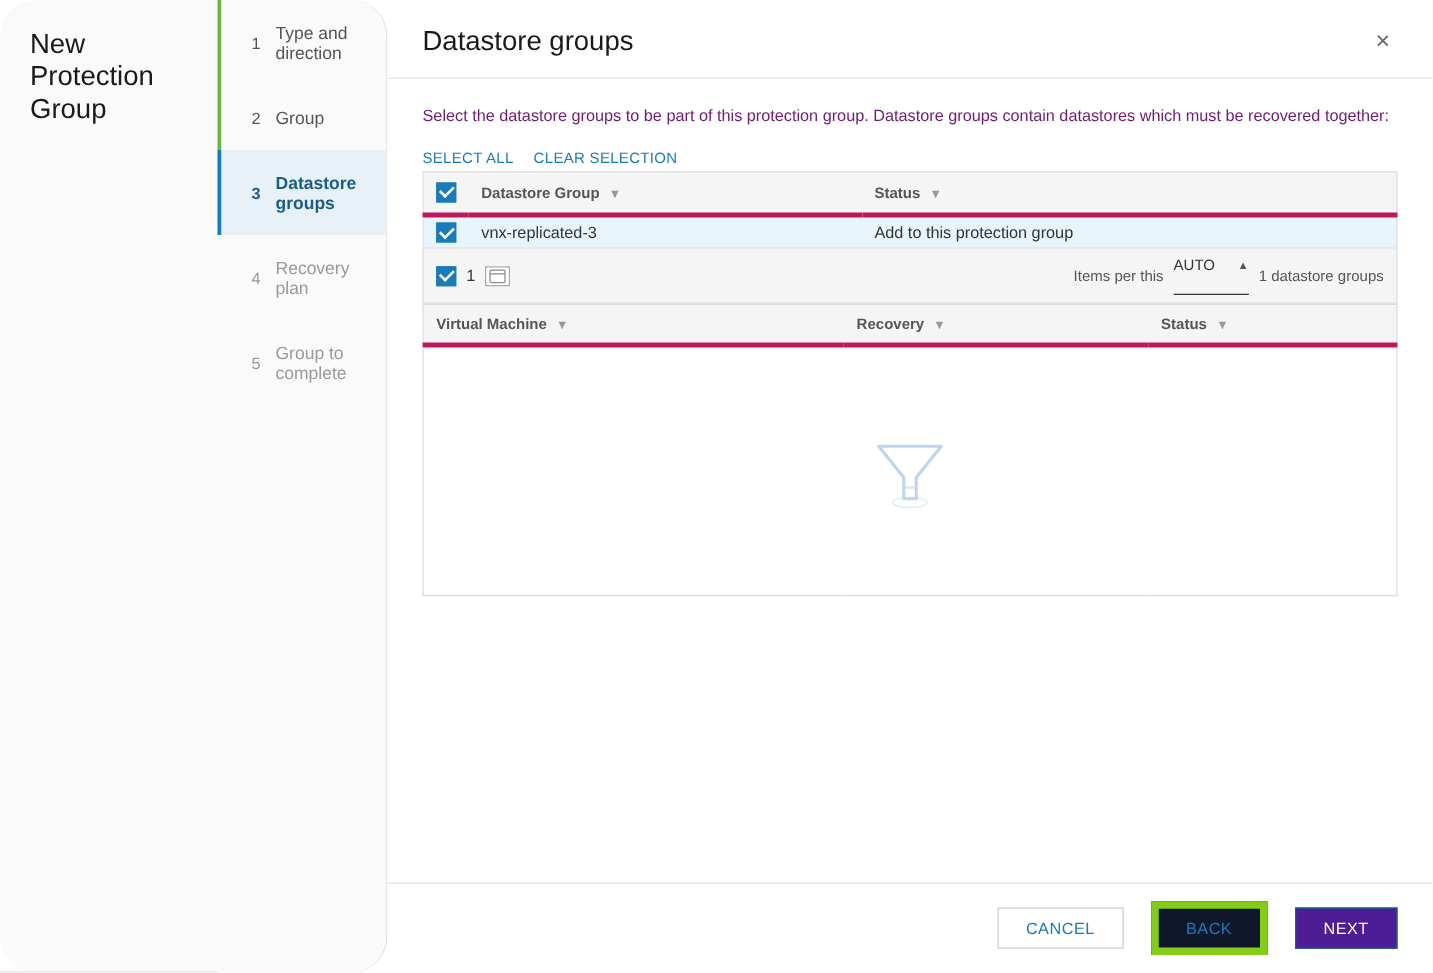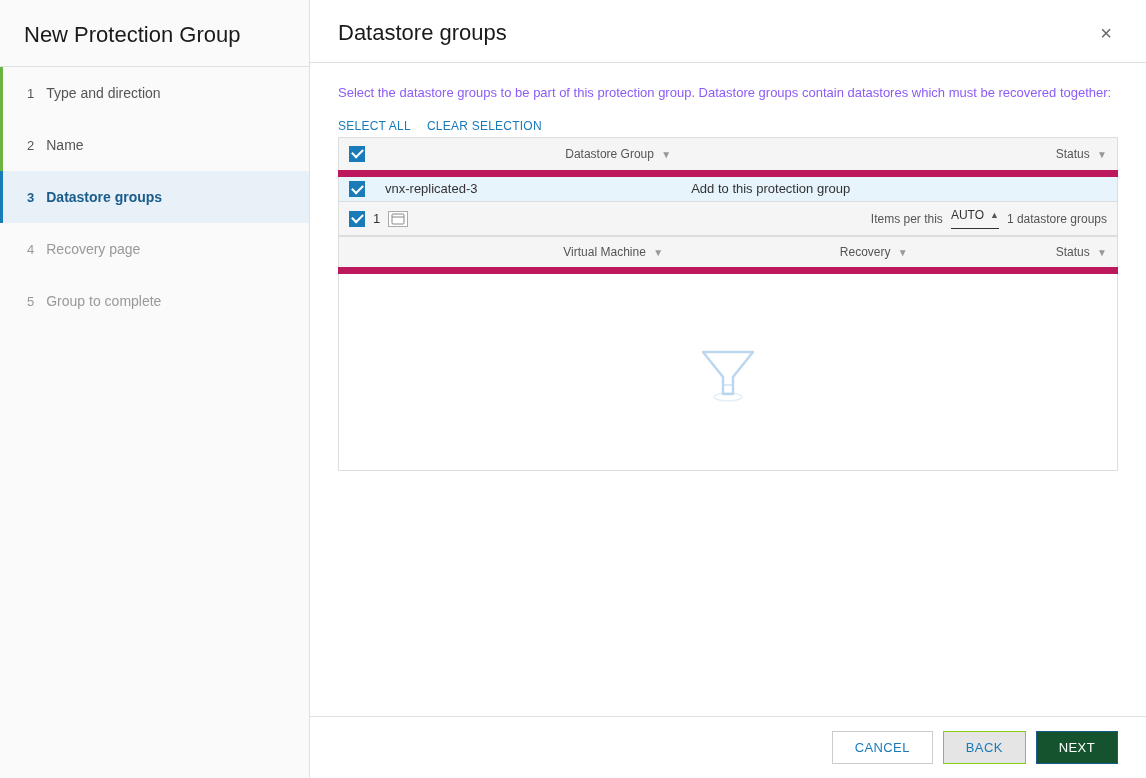--- a/index.html
+++ b/index.html
@@ -18,22 +18,23 @@
       height: 778px;
       background: #fff;
     }
     
     .sidebar {
       width: 310px;
       min-width: 310px;
       background: #fafafa;
       border-right: 1px solid #e0e0e0;
       display: flex;
-      flex-direction: column;
+      flex-direction: row;
       padding-top: 0;
+      border-radius: 29px;
     }
     .sidebar-title {
       font-size: 22px;
       font-weight: 300;
       color: #1a1a1a;
       padding: 22px 24px 18px 24px;
       border-bottom: 1px solid #e0e0e0;
     }
     .sidebar-steps {
       list-style: none;
@@ -90,21 +91,21 @@
       font-size: 20px;
       line-height: 1;
       padding: 2px 6px;
     }
     .content-body {
       flex: 1;
       overflow-y: auto;
       padding: 20px 28px;
     }
     .description {
-      color: #8b5cf6;
+      color: #701a75;
       font-size: 13px;
       margin-bottom: 16px;
       line-height: 1.5;
     }
     
     .table-controls {
       display: flex;
       align-items: center;
       justify-content: flex-start;
       margin-bottom: 4px;
@@ -124,24 +125,24 @@
     
     .data-table {
       width: 100%;
       border-collapse: collapse;
       border: 1px solid #ddd;
       font-size: 13px;
     }
     .data-table th {
       background: #f5f5f5;
       color: #555;
-      font-weight: 400;
-      text-align: right;
+      font-weight: 700;
+      text-align: left;
       padding: 8px 10px;
-      border-bottom: 7px solid #be185d;
+      border-bottom: 4px solid #be185d;
       font-size: 12px;
       text-transform: none;
       letter-spacing: 0;
     }
     .data-table th .filter-icon {
       display: inline-block;
       color: #999;
       margin-left: 4px;
       font-size: 10px;
     }
@@ -197,26 +198,26 @@
     .table-footer-right {
       display: flex;
       align-items: center;
       gap: 8px;
       font-size: 12px;
       color: #555;
     }
     .pagination-select {
       display: inline-flex;
       align-items: center;
-      gap: 6px;
+      gap: 18px;
       font-size: 12px;
       color: #333;
       cursor: pointer;
       border-bottom: 1px solid #333;
-      padding-bottom: 6px;
+      padding-bottom: 16px;
     }
     .pagination-icon {
       font-size: 9px;
       color: #555;
     }
     .page-icon {
       display: inline-flex;
       align-items: center;
       justify-content: center;
       width: 20px;
@@ -248,70 +249,70 @@
     .funnel-svg {
       opacity: 0.4;
     }
     
     .content-footer {
       display: flex;
       align-items: center;
       justify-content: flex-end;
       padding: 14px 28px;
       border-top: 1px solid #e0e0e0;
-      gap: 10px;
+      gap: 22px;
     }
     .btn {
       padding: 8px 22px;
       font-size: 13px;
       font-weight: 500;
       border: none;
       cursor: pointer;
       letter-spacing: 0.03em;
       text-transform: uppercase;
     }
     .btn-cancel {
       background: #fff;
       color: #1a7bb9;
       border: 1px solid #ccc;
     }
     .btn-back {
-      background: #e5e5e5;
+      background: #0f172a;
       color: #1a7bb9;
-      border: 1px solid #84cc16;
+      border: 6px solid #84cc16;
     }
     .btn-next {
-      background: #14532d;
+      background: #4c1d95;
       color: #fff;
       border: 1px solid #1a5c8a;
     }
   </style>
 </head>
 <body>
 
 <div class="dialog">
 
   <div class="sidebar">
     <div class="sidebar-title">New Protection Group</div>
     <ul class="sidebar-steps">
     <li class="sidebar-step completed">
           <span class="step-num">1</span>
           <span>Type and direction</span>
         </li>
         <li class="sidebar-step completed">
           <span class="step-num">2</span>
-          <span>Name</span>
+          <span>Group</span>
         </li>
         <li class="sidebar-step active">
           <span class="step-num">3</span>
           <span>Datastore groups</span>
         </li>
         <li class="sidebar-step">
           <span class="step-num">4</span>
-          <span>Recovery page</span>
+          <span>Recovery plan</span>
         </li>
         <li class="sidebar-step">
           <span class="step-num">5</span>
           <span>Group to complete</span>
         </li>
       </ul>
   </div>
 
   <div class="content">
     <div class="content-header">

